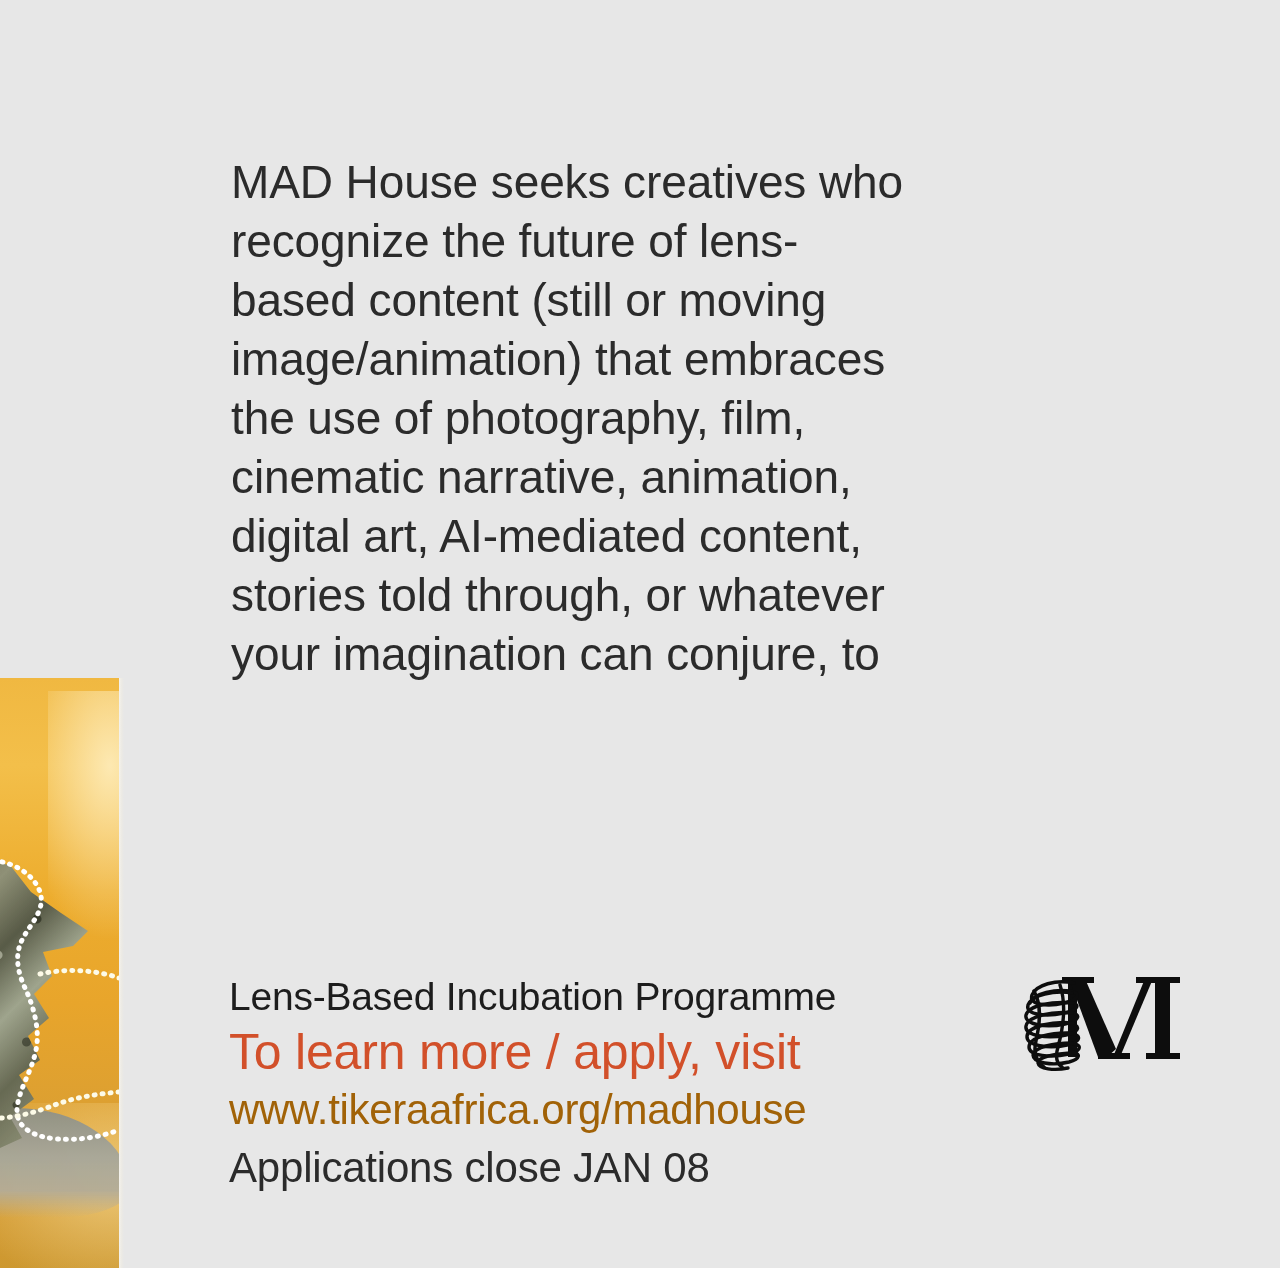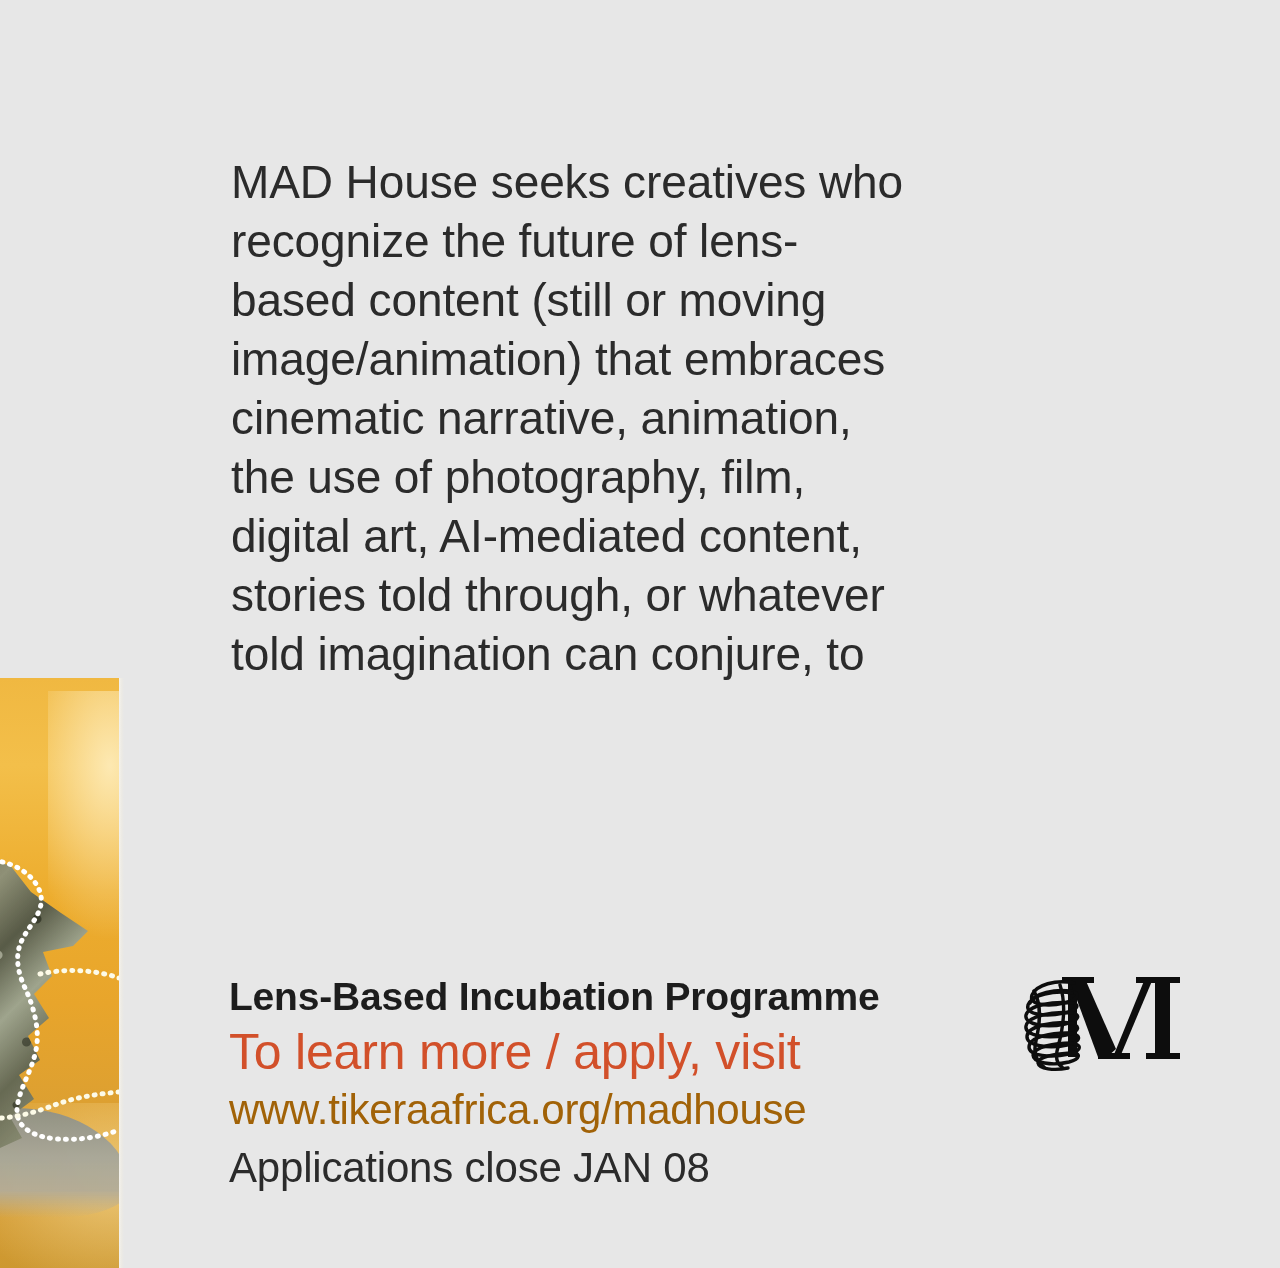--- a/index.html
+++ b/index.html
@@ -130,21 +130,21 @@
   
   .footer {
     position: absolute;
     left: 229px;
     top: 936px;
     width: 740px;
   }
   .programme-title {
     font-size: 39px;
     line-height: 52px;
-    font-weight: 700;
+    font-weight: 400;
     color: #1d1d1d;
     letter-spacing: -0.2px;
     white-space: nowrap;
   }
   .apply-line {
     font-size: 50px;
     line-height: 58px;
     color: #d2502a;
     letter-spacing: -0.2px;
     white-space: nowrap;
@@ -192,25 +192,25 @@
       <path d="M 40 296 C 66 290, 96 292, 119 300" fill="none" stroke="#fdfbe8" stroke-width="5" stroke-linecap="round" stroke-dasharray="1 7"></path>
     </svg>
   </div>
   <div class="strip-edge"></div>
 
   <div class="body-copy">
     <p>MAD House seeks creatives who</p>
     <p>recognize the future of lens-</p>
     <p>based content (still or moving</p>
     <p>image/animation) that embraces</p>
+    <p>the use of photography, film,</p>
     <p>cinematic narrative, animation,</p>
-    <p>the use of photography, film,</p>
     <p>digital art, AI-mediated content,</p>
     <p>stories told through, or whatever</p>
-    <p>told imagination can conjure, to</p>
+    <p>your imagination can conjure, to</p>
   </div>
 
   <div class="footer">
     <div class="programme-title">Lens-Based Incubation Programme</div>
     <div class="apply-line">To learn more / apply, visit</div>
     <div class="url-line">www.tikeraafrica.org/madhouse</div>
     <div class="close-line">Applications close JAN 08</div>
   </div>
 
   <div class="logo">

